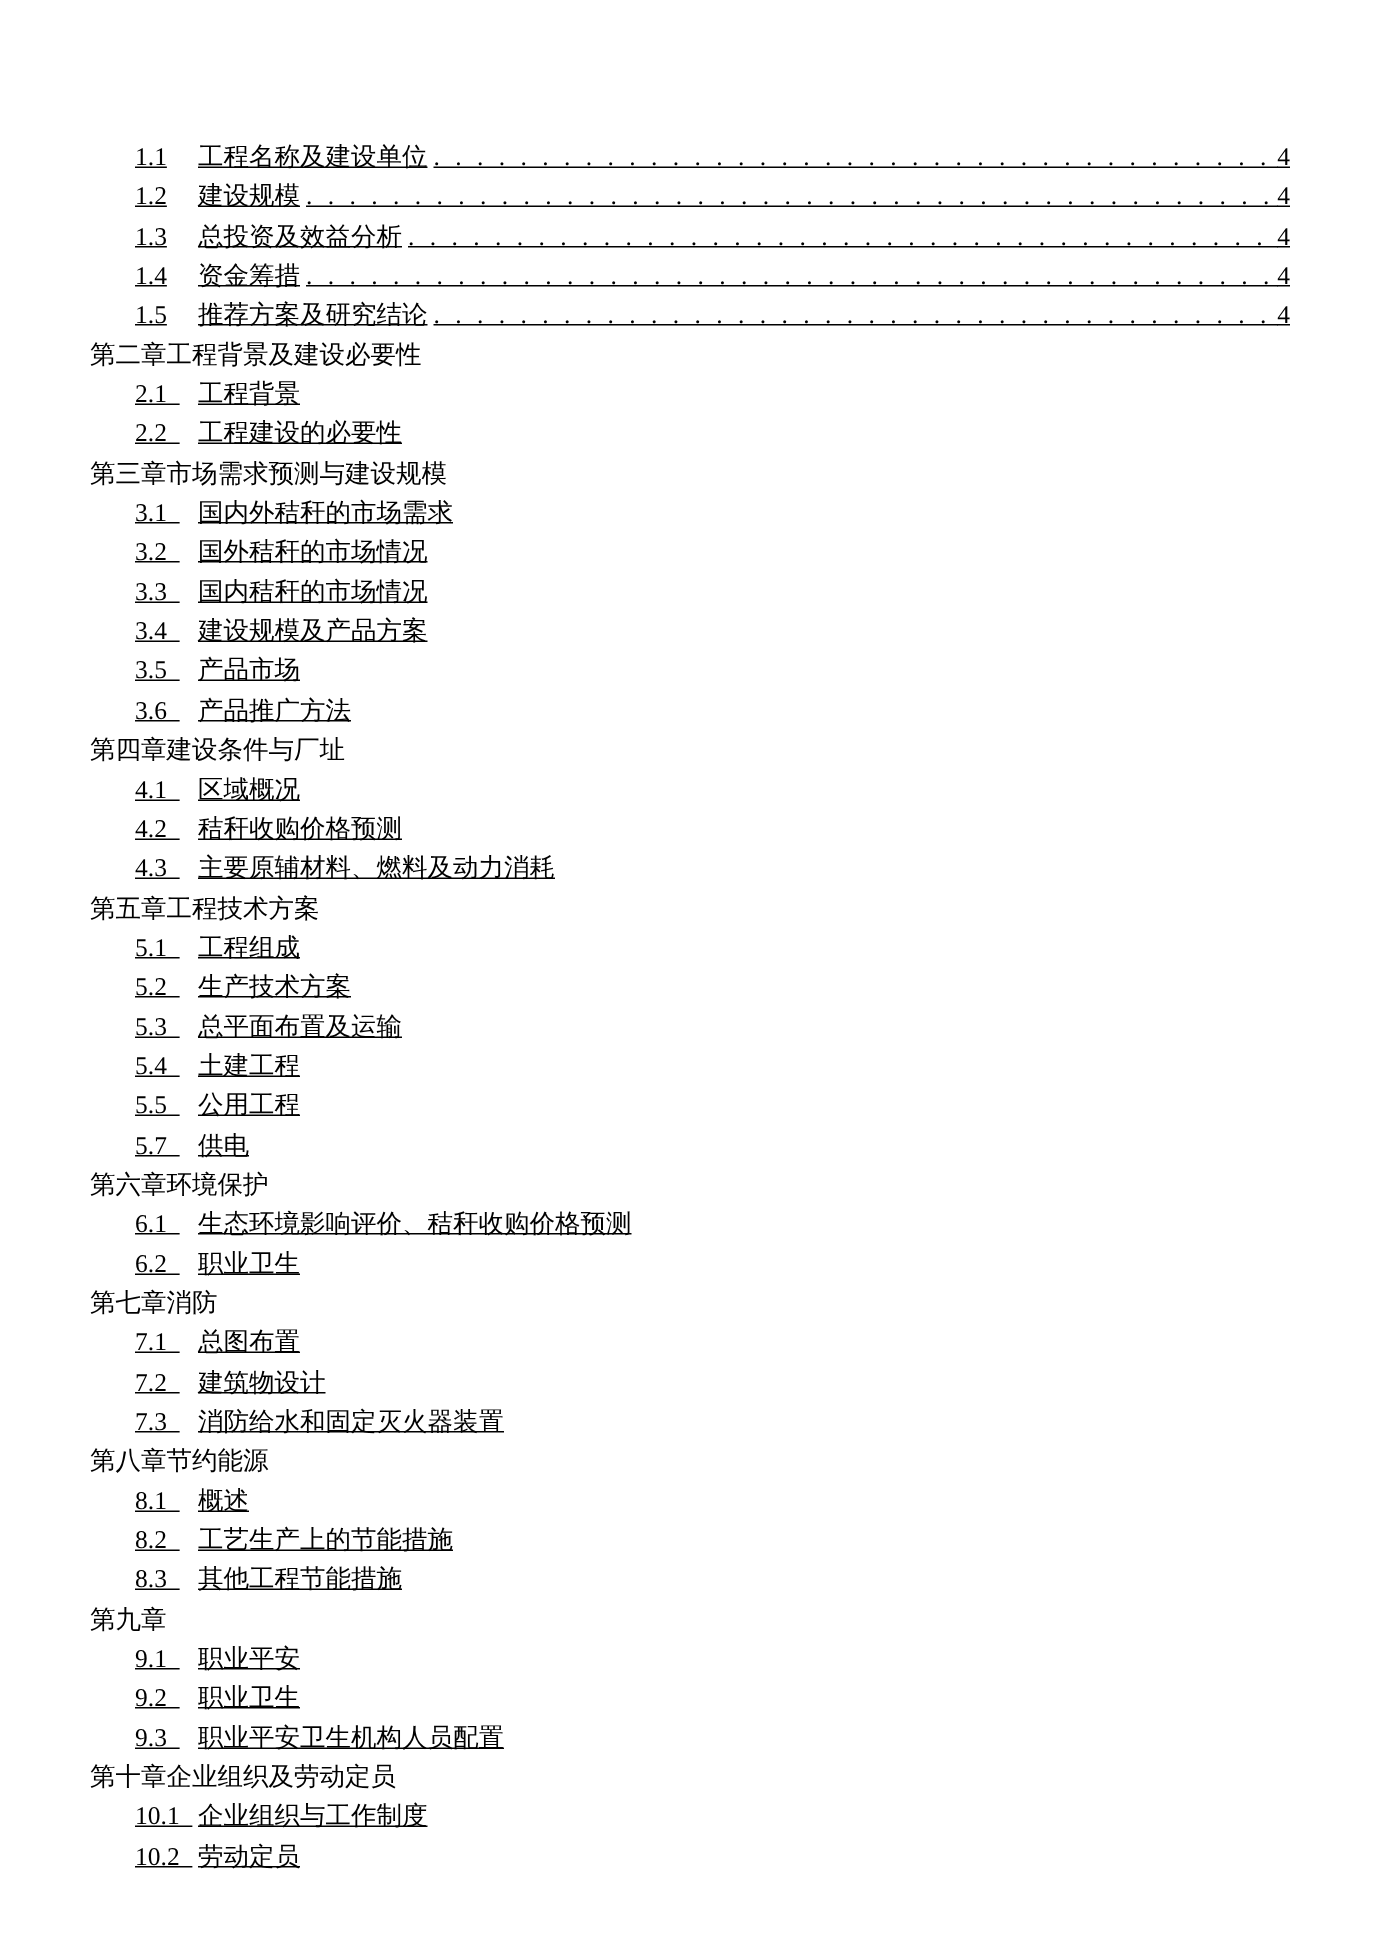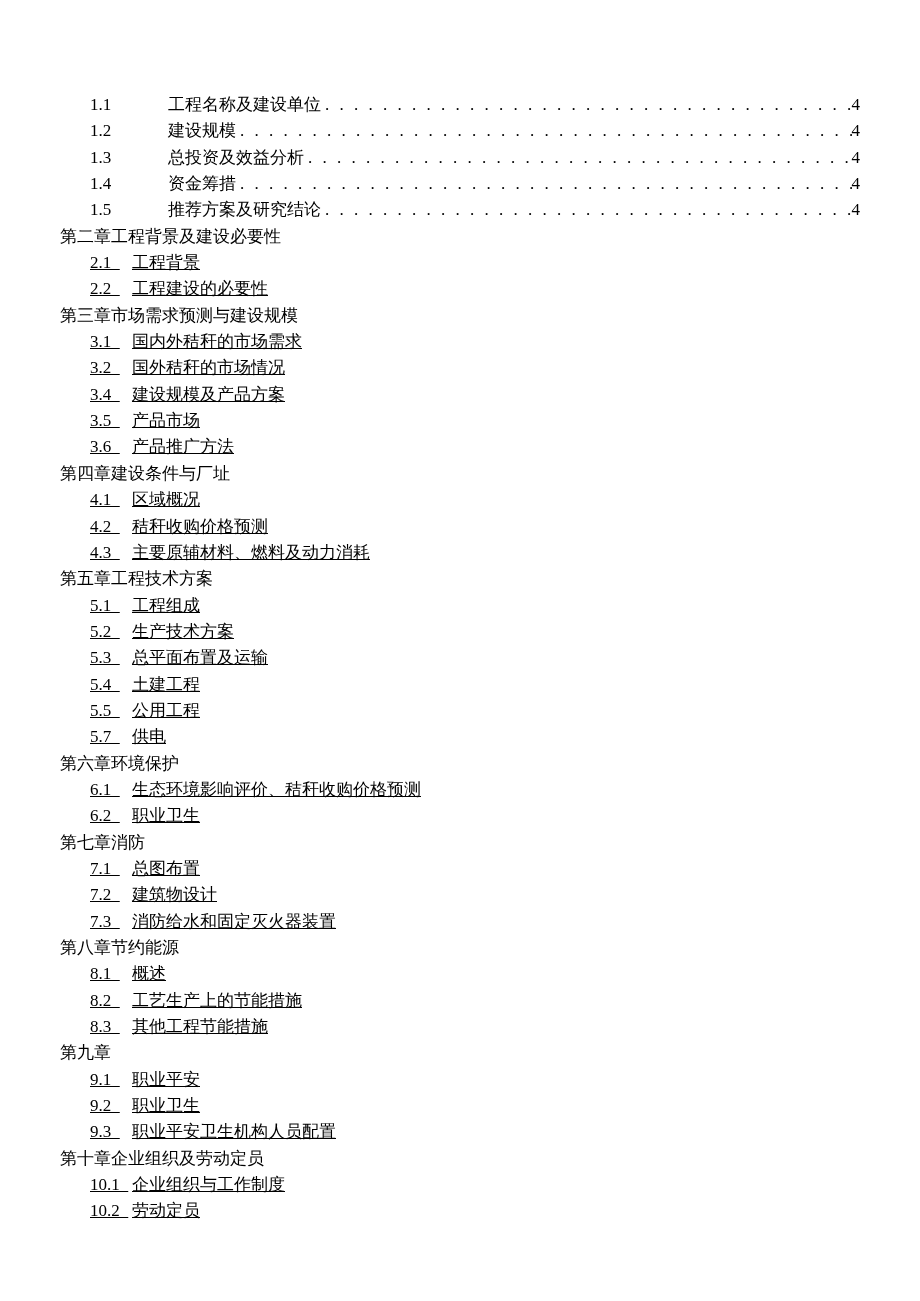--- a/index.html
+++ b/index.html
@@ -26,27 +26,27 @@
       white-space: pre;
       text-decoration: underline;
     }
     .section-num {
       min-width: 42px;
     }
     .section-with-page {
       margin-left: 30px;
       display: flex;
       align-items: center;
+      text-decoration: underline;
     }
     .section-with-page .section-num {
       flex: 0 0 auto;
     }
     .section-with-page .section-title {
       flex: 0 0 auto;
-      margin-left: 36px;
     }
     .dots {
       flex: 1 1 auto;
       overflow: hidden;
       letter-spacing: 3px;
       padding: 0 4px;
       white-space: nowrap;
     }
     .page-num {
       flex: 0 0 auto;
@@ -85,20 +85,21 @@
       <span class="section-title">推荐方案及研究结论</span>
       <span class="dots">. . . . . . . . . . . . . . . . . . . . . . . . . . . . . . . . . . . . . . . . . . . . . . . . . . . . . . . . . . . . . . . . . . . . . . . . . . . . . . . . . . . . . . . . . . . . . . . . . . . . . . . . . . . . . . . . . . . . . . . . . . . . .</span>
       <span class="page-num">4</span>
     </div>
     <div class="chapter">第二章工程背景及建设必要性</div>
     <div class="section"><span class="section-num">2.1  </span><span>工程背景</span></div>
     <div class="section"><span class="section-num">2.2  </span><span>工程建设的必要性</span></div>
     <div class="chapter">第三章市场需求预测与建设规模</div>
     <div class="section"><span class="section-num">3.1  </span><span>国内外秸秆的市场需求</span></div>
     <div class="section"><span class="section-num">3.2  </span><span>国外秸秆的市场情况</span></div>
+    <div class="section"><span class="section-num">3.3  </span><span>国内秸秆的市场情况</span></div>
     <div class="section"><span class="section-num">3.4  </span><span>建设规模及产品方案</span></div>
     <div class="section"><span class="section-num">3.5  </span><span>产品市场</span></div>
     <div class="section"><span class="section-num">3.6  </span><span>产品推广方法</span></div>
     <div class="chapter">第四章建设条件与厂址</div>
     <div class="section"><span class="section-num">4.1  </span><span>区域概况</span></div>
     <div class="section"><span class="section-num">4.2  </span><span>秸秆收购价格预测</span></div>
     <div class="section"><span class="section-num">4.3  </span><span>主要原辅材料、燃料及动力消耗</span></div>
     <div class="chapter">第五章工程技术方案</div>
     <div class="section"><span class="section-num">5.1  </span><span>工程组成</span></div>
     <div class="section"><span class="section-num">5.2  </span><span>生产技术方案</span></div>

